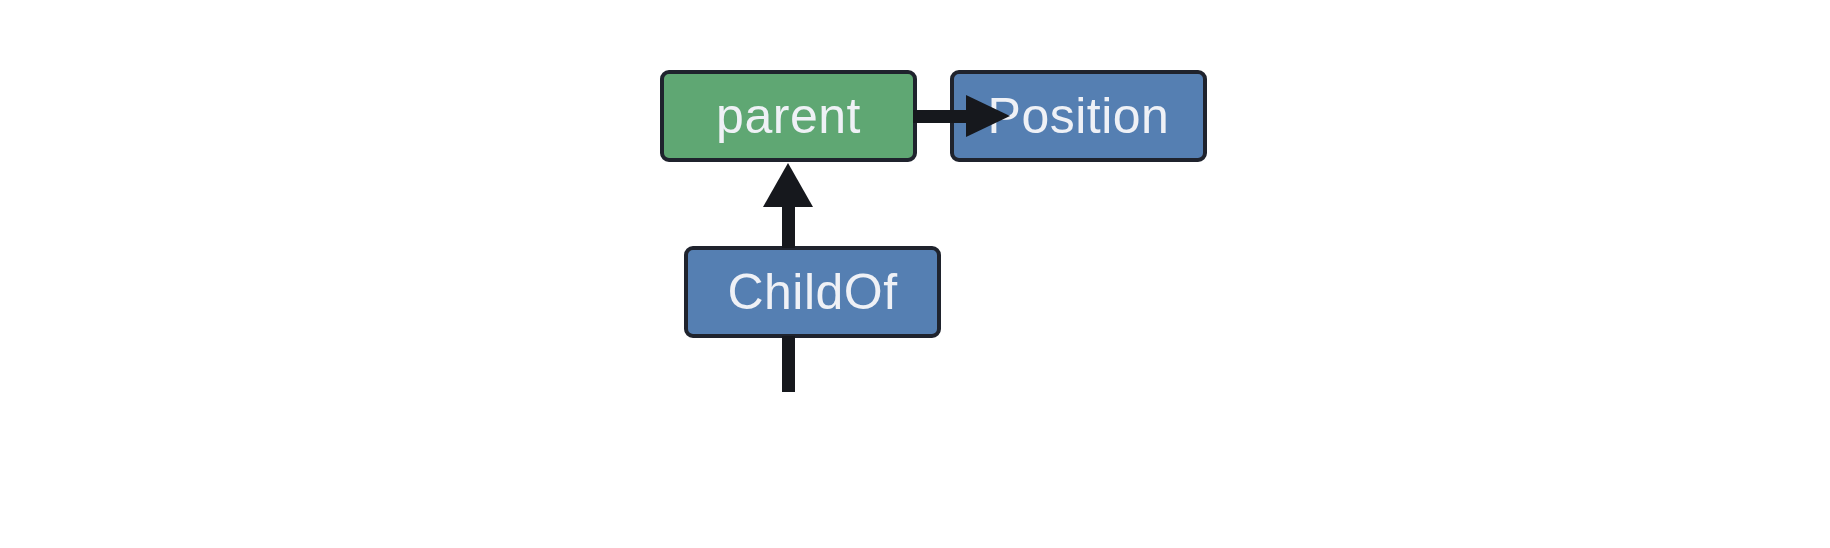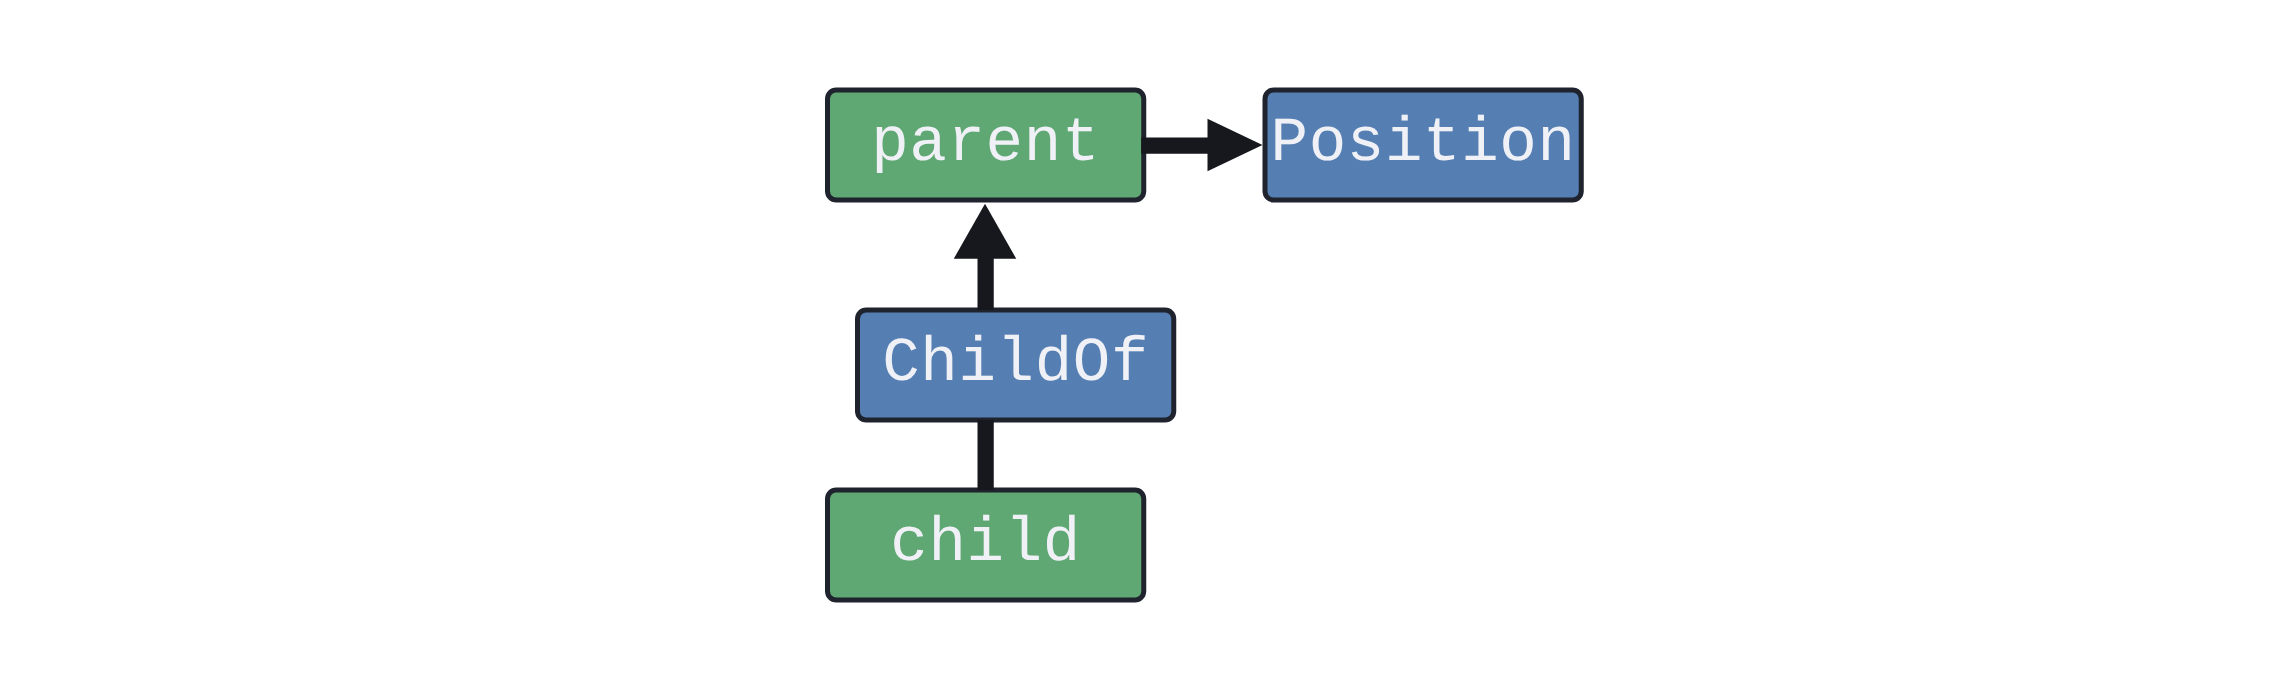--- a/index.html
+++ b/index.html
@@ -5,21 +5,21 @@
   html, body {
     margin: 0;
     padding: 0;
     background: #ffffff;
   }
   .canvas {
     position: relative;
     width: 1518px;
     height: 548px;
     background: var(--page-bg, #ffffff);
-    font-family: Liberation Mono, monospace;
+    font-family: Liberation Sans, sans-serif;
     overflow: hidden;
   }
   .node {
     position: absolute;
     box-sizing: border-box;
     width: 257px;
     height: 92px;
     border: 4px solid var(--node-border, #1F232D);
     border-radius: 9px;
     display: flex;
@@ -28,21 +28,21 @@
     color: var(--label-text, #EFF1F6);
     font-size: 50px;
     font-weight: 400;
     line-height: 1;
     letter-spacing: 0.5px;
   }
   .node.entity   { background: var(--entity-fill, #5FA773); }
   .node.component{ background: var(--component-fill, #557FB2); }
 
   #node-parent   { left: 660px;  top: 70px;  }
-  #node-position { left: 1010px; top: 70px;  }
+  #node-position { left: 950px; top: 70px;  }
   #node-childof  { left: 660px;  top: 246px; margin-left: 24px; }
   #node-child    { left: 660px;  top: 390px; }
 
   .shaft {
     position: absolute;
     background: var(--arrow, #16181D);
   }
   .tri {
     position: absolute;
     width: 0;
@@ -78,23 +78,20 @@
   </div>
 
   <div class="node component" id="node-position">
     <span>Position</span>
   </div>
 
   <div class="node component" id="node-childof">
     <span>ChildOf</span>
   </div>
 
-  <div class="node entity" id="node-child">
-    <span>child</span>
-  </div>
 
   <div class="shaft" id="edge-parent-position-shaft"></div>
   <div class="tri" id="edge-parent-position-head"></div>
 
   <div class="tri" id="edge-childof-parent-head"></div>
   <div class="shaft" id="edge-childof-parent-shaft"></div>
 
   <div class="shaft" id="edge-child-childof-line"></div>
 
 </div>

